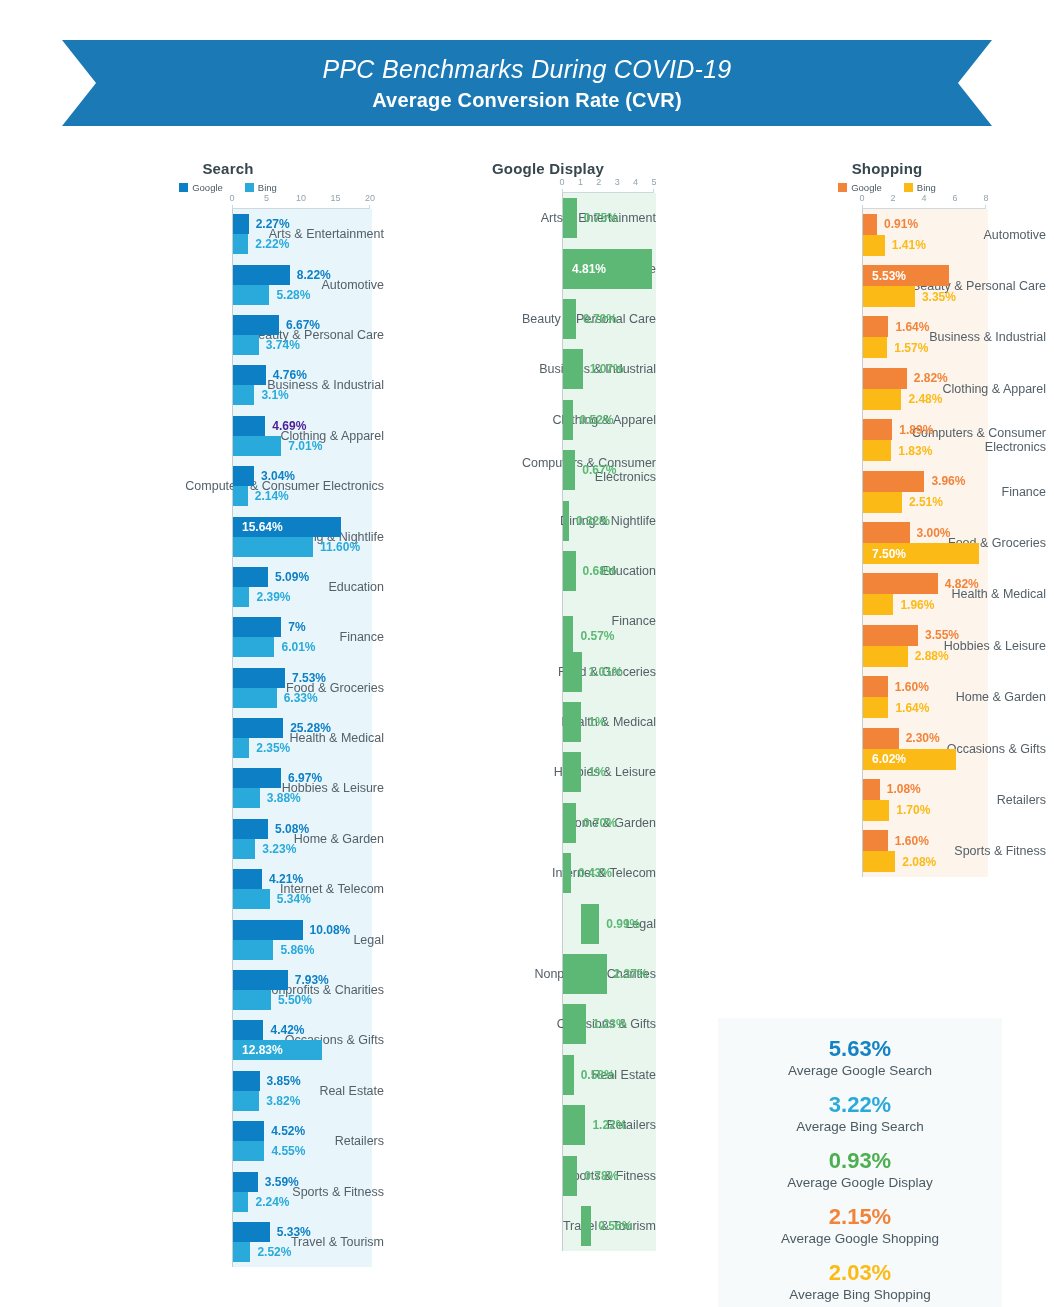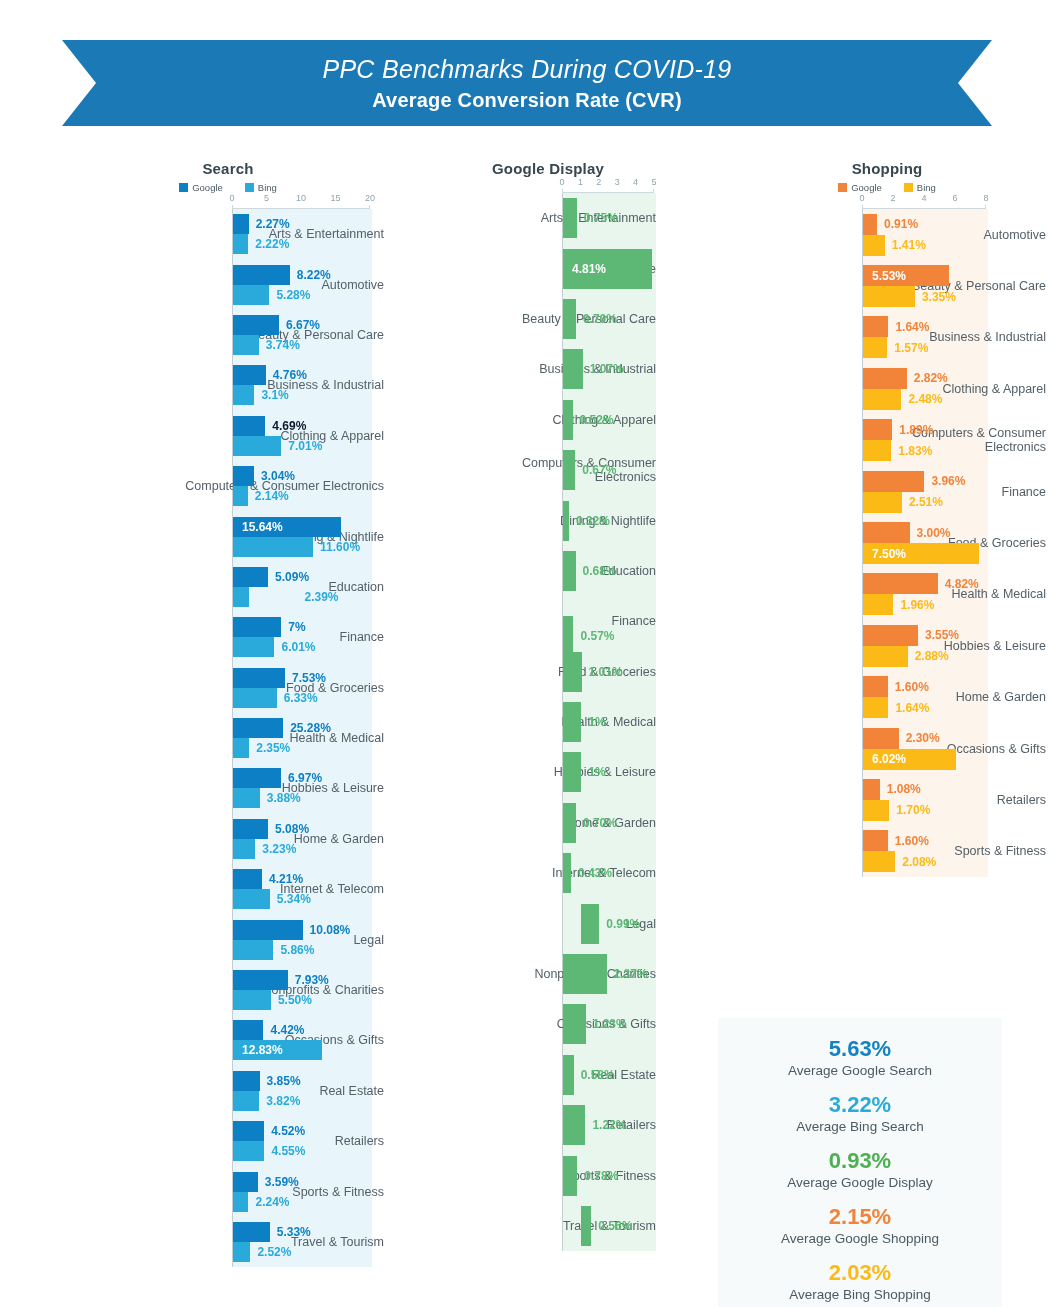--- a/index.html
+++ b/index.html
@@ -227,21 +227,21 @@
                 <div class="bar" style="width: 21.39px; background: rgb(41, 170, 219);"></div>
                 <div class="bar-val outside" style="color: rgb(41, 170, 219);">3.1%</div>
               </div>
             </div>
           </div>
           <div class="row" style="height: 50.4px;">
             <div class="row-label" style="width: 228px;">Clothing &amp; Apparel</div>
             <div class="bars" style="left: 233px; top: 5.2px; width: 340px;">
               <div class="bar-line" style="height: 20px;">
                 <div class="bar" style="width: 32.361px; background: rgb(13, 127, 196);"></div>
-                <div class="bar-val outside" style="color: #0f172a;">4.69%</div>
+                <div class="bar-val outside" style="color: #4c1d95;">4.69%</div>
               </div>
               <div class="bar-line" style="height: 20px;">
                 <div class="bar" style="width: 48.369px; background: rgb(41, 170, 219);"></div>
                 <div class="bar-val outside" style="color: rgb(41, 170, 219);">7.01%</div>
               </div>
             </div>
           </div>
           <div class="row" style="height: 50.4px;">
             <div class="row-label" style="width: 228px;">Computers &amp; Consumer Electronics</div>
             <div class="bars" style="left: 233px; top: 5.2px; width: 340px;">
@@ -268,21 +268,21 @@
               </div>
             </div>
           </div>
           <div class="row" style="height: 50.4px;">
             <div class="row-label" style="width: 228px;">Education</div>
             <div class="bars" style="left: 233px; top: 5.2px; width: 340px;">
               <div class="bar-line" style="height: 20px;">
                 <div class="bar" style="width: 35.121px; background: rgb(13, 127, 196);"></div>
                 <div class="bar-val outside" style="color: rgb(13, 127, 196);">5.09%</div>
               </div>
-              <div class="bar-line" style="height: 20px; gap: 48px;">
+              <div class="bar-line" style="height: 20px;">
                 <div class="bar" style="width: 16.491px; background: rgb(41, 170, 219);"></div>
                 <div class="bar-val outside" style="color: rgb(41, 170, 219);">2.39%</div>
               </div>
             </div>
           </div>
           <div class="row" style="height: 50.4px;">
             <div class="row-label" style="width: 228px;">Finance</div>
             <div class="bars" style="left: 233px; top: 5.2px; width: 340px;">
               <div class="bar-line" style="height: 20px;">
                 <div class="bar" style="width: 48.3px; background: rgb(13, 127, 196);"></div>

